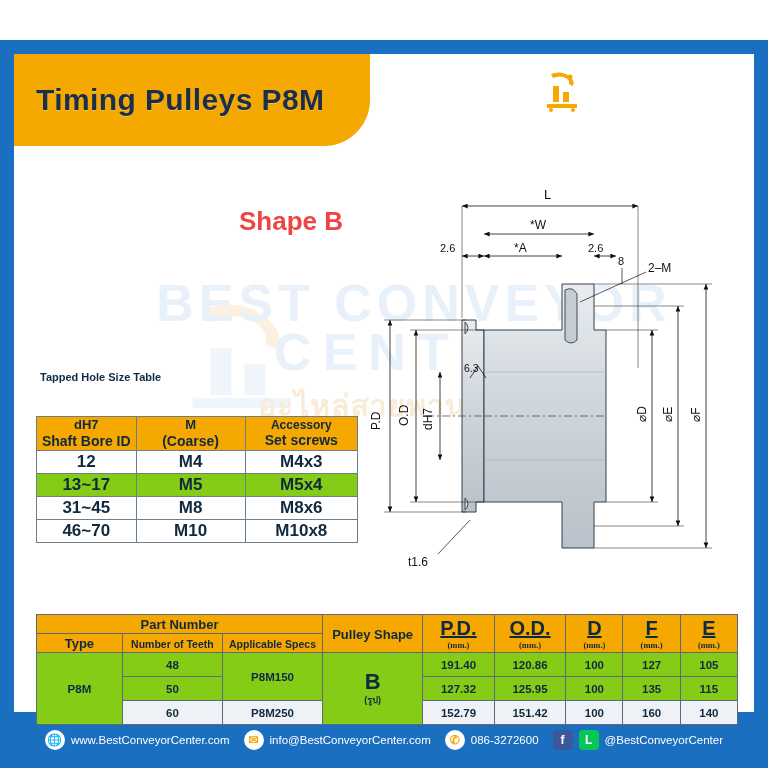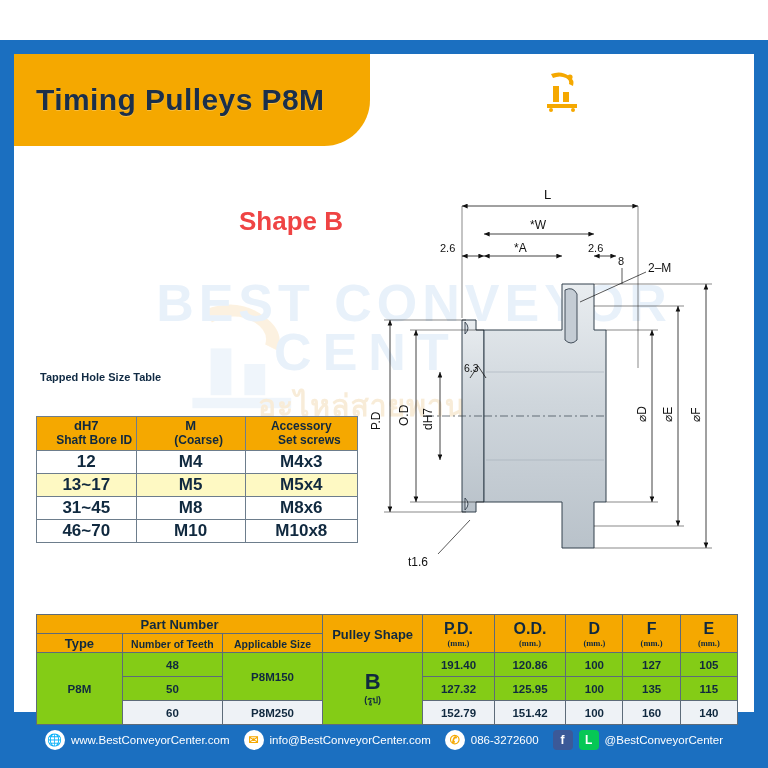--- a/index.html
+++ b/index.html
@@ -117,26 +117,26 @@
     z-index: 3;
     background: #fff;
   }
   .tapped-table th {
     background: #f5a800;
     height: 34px;
     font-weight: bold;
     line-height: 1.15;
     color: #10293f;
   }
-  .tapped-table th .sub { font-size: 12px; font-weight: bold; display: block; padding-left: 16px; }
+  .tapped-table th .sub { font-size: 14px; font-weight: bold; display: block; }
   .tapped-table th .hdr { font-size: 13px; }
   .tapped-table th .hdr-sm { font-size: 12px; }
   .tapped-table td { height: 23px; font-size: 17px; font-weight: bold; }
   .tapped-table tr:nth-child(odd of .body-row) td { background: #ffffff; }
-  .tapped-table .alt td { background: #fef9c3; }
+  .tapped-table .alt td { background: #84cc16; }
 
   
   .drawing {
     position: absolute;
     left: 352px; top: 118px;
     width: 382px; height: 420px;
     z-index: 2;
   }
 
   
@@ -147,21 +147,21 @@
     z-index: 3;
   }
   .spec-table table { width: 100%; border-collapse: collapse; }
   .spec-table th, .spec-table td {
     border: 1px solid #5d6b79;
     text-align: center;
     vertical-align: middle;
     color: #10293f;
   }
   .spec-table th { background: #f5a800; font-weight: bold; }
-  .hdr-big { font-size: 16px; font-weight: bold; }
+  .hdr-big { font-size: 20px; font-weight: bold; text-decoration: underline; }
   .hdr-mid { font-size: 13px; font-weight: bold; }
   .hdr-sm2 { font-size: 10.5px; font-weight: bold; }
   .unit { font-size: 8.5px; font-weight: bold; display: block; font-family: Liberation Serif, serif; }
   .spec-table td { font-size: 11.5px; font-weight: bold; height: 24px; background: #84cc16; }
   .spec-table tr.alt td { background: #eef2f6; }
   .type-cell { font-size: 22px; font-weight: bold; }
   .belt-cell { font-size: 13px; font-weight: bold; }
   .shape-cell .b { font-size: 22px; font-weight: bold; line-height: 1; }
   .shape-cell .th { font-size: 9px; font-weight: bold; }
 
@@ -413,21 +413,21 @@
             </th>
           </tr>
           <tr>
             <th style="width:12%">
               <span class="hdr-mid">Type</span>
             </th>
             <th style="width:14%">
               <span class="hdr-sm2">Number of Teeth</span>
             </th>
             <th style="width:14%">
-              <span class="hdr-sm2">Applicable Size</span>
+              <span class="hdr-sm2">Applicable Specs</span>
             </th>
           </tr>
         </thead>
         <tbody>
           <tr>
             <td rowspan="3" class="type-cell">P8M</td>
             <td>48</td>
             <td rowspan="2" class="belt-cell">P8M150</td>
             <td rowspan="3" class="shape-cell">
               <div class="b">B</div>

